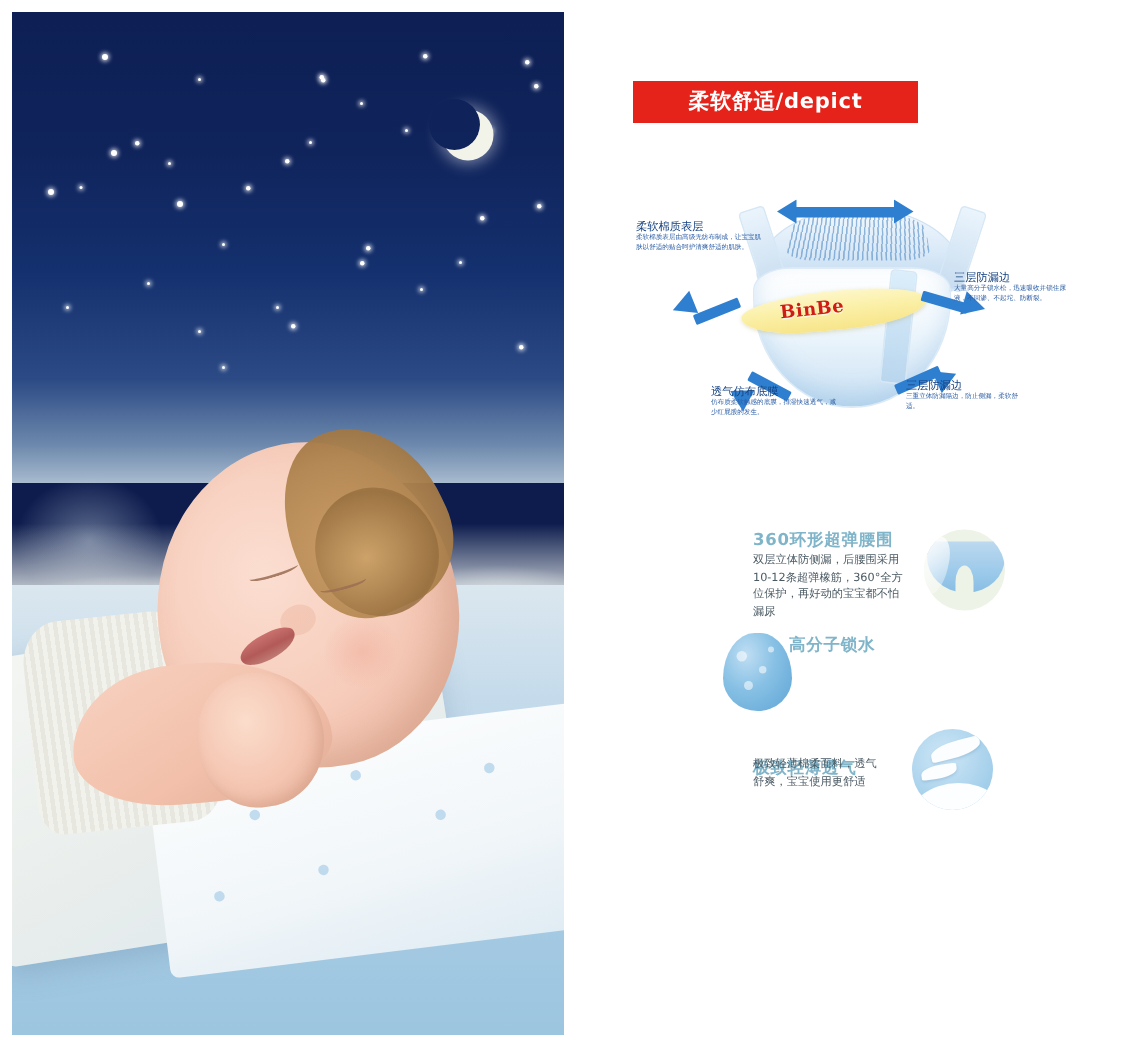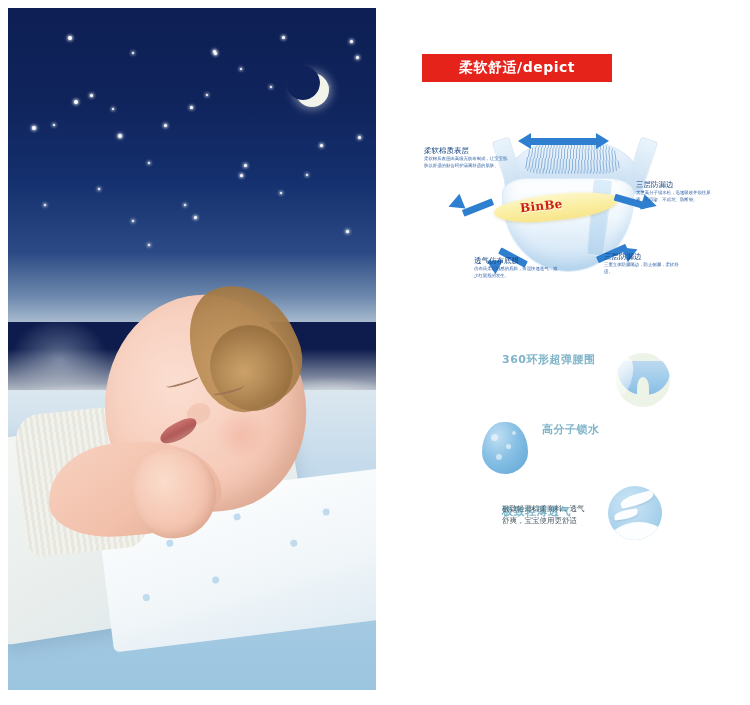--- a/index.html
+++ b/index.html
@@ -594,35 +594,36 @@
       <div class="dia-label" style="left:204px;top:122px;">
         <div class="dia-title">三层防漏边</div>
         <div class="dia-body right">三重立体防漏隔边，防止侧漏，柔软舒适。</div>
       </div>
     </div>
 
     <div id="features">
 
       <div class="feature">
         <div class="f-title" style="left:116px;top:2px;">360环形超弹腰围</div>
+        <div class="f-body" style="left:116px;top:17px;">双层立体防侧漏，后腰围采用10-12条超弹橡筋，360°全方位保护，再好动的宝宝都不怕漏尿</div>
         <div class="f-icon ic1" style="left:230px;top:3px;">
           <div class="pants"></div>
           <div class="hilite"></div>
           <div class="crotch"></div>
         </div>
       </div>
 
       <div class="feature" style="height:68px;">
         <div class="f-icon ic2" style="left:96px;top:6px;">
           <div class="bub" style="left:9px;top:12px;width:7px;height:7px;"></div>
           <div class="bub" style="left:24px;top:22px;width:5px;height:5px;"></div>
           <div class="bub" style="left:14px;top:32px;width:6px;height:6px;"></div>
           <div class="bub" style="left:30px;top:9px;width:4px;height:4px;"></div>
         </div>
-        <div class="f-title" style="left:156px;top:6px;">高分子锁水</div>
+        <div class="f-title" style="left:140px;top:6px;">高分子锁水</div>
       </div>
 
       <div class="feature" style="height:60px;">
         <div class="f-title" style="left:116px;top:20px;">极致轻薄透气</div>
         <div class="f-body" style="left:116px;top:19px;width:86px;">极致轻薄棉柔面料，透气舒爽，宝宝使用更舒适</div>
         <div class="f-icon ic3" style="left:222px;top:2px;">
           <div class="feather" style="left:12px;top:8px;width:34px;height:11px;transform:rotate(-14deg);"></div>
           <div class="feather" style="left:6px;top:24px;width:24px;height:9px;transform:rotate(-8deg);"></div>
           <div class="snow"></div>
         </div>

